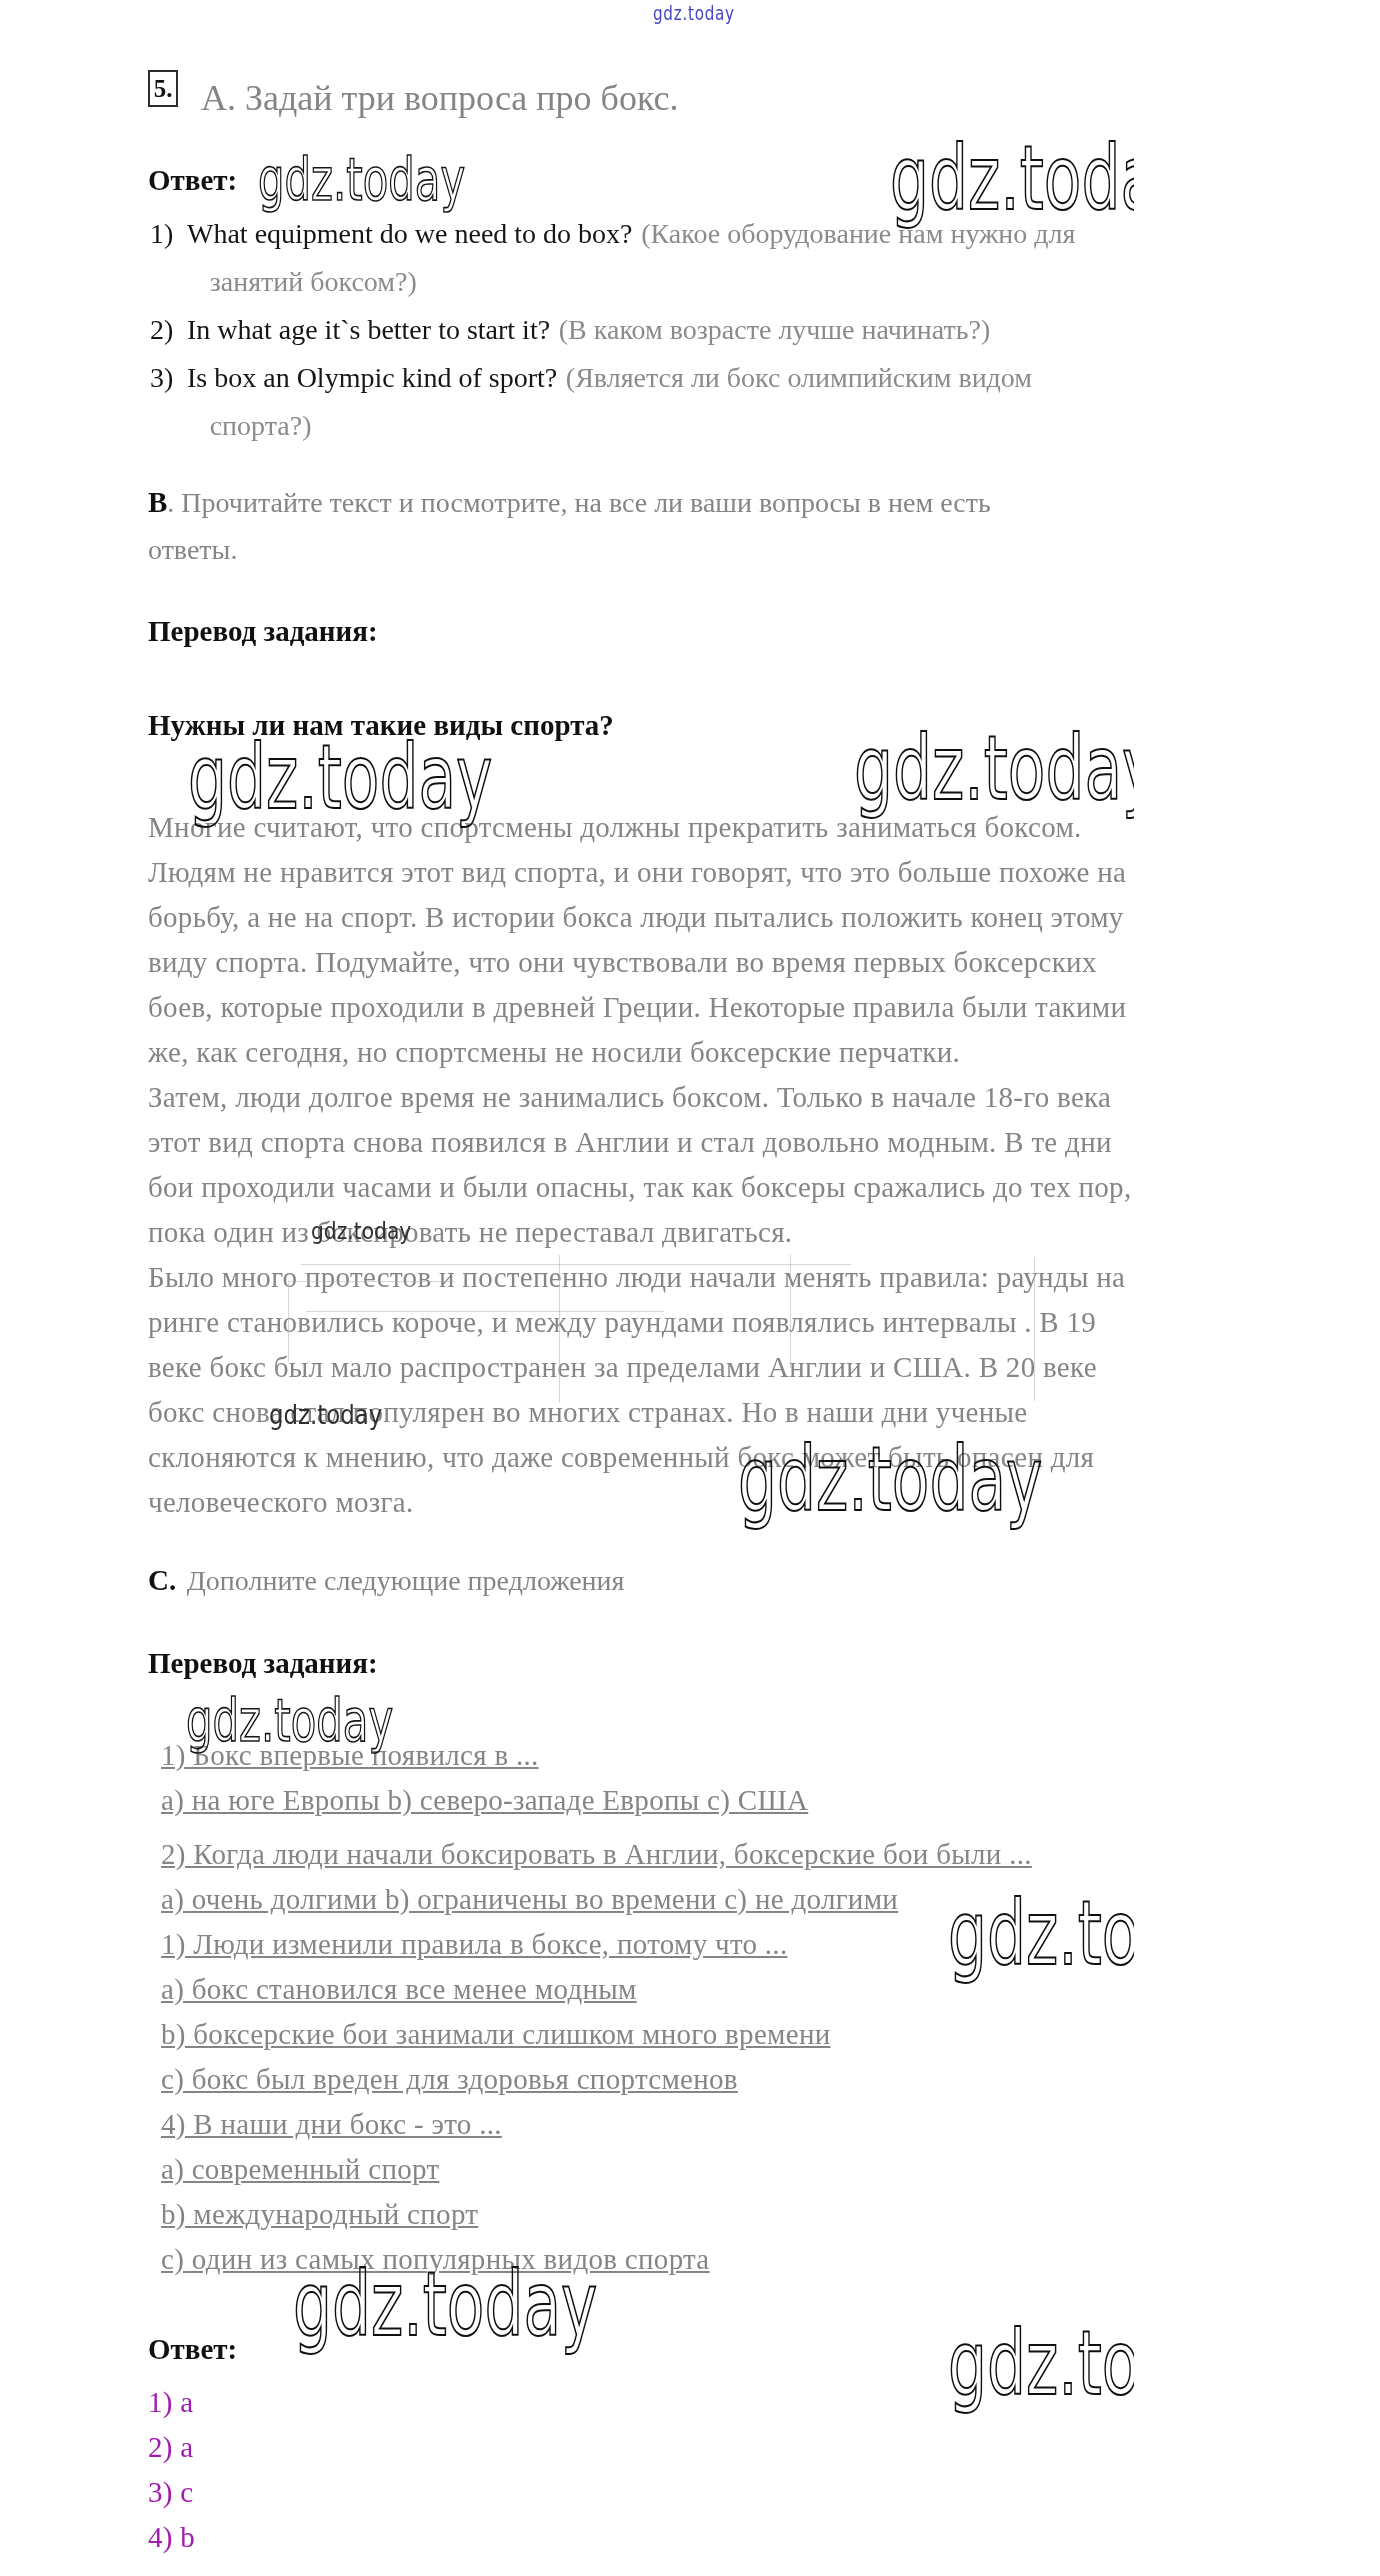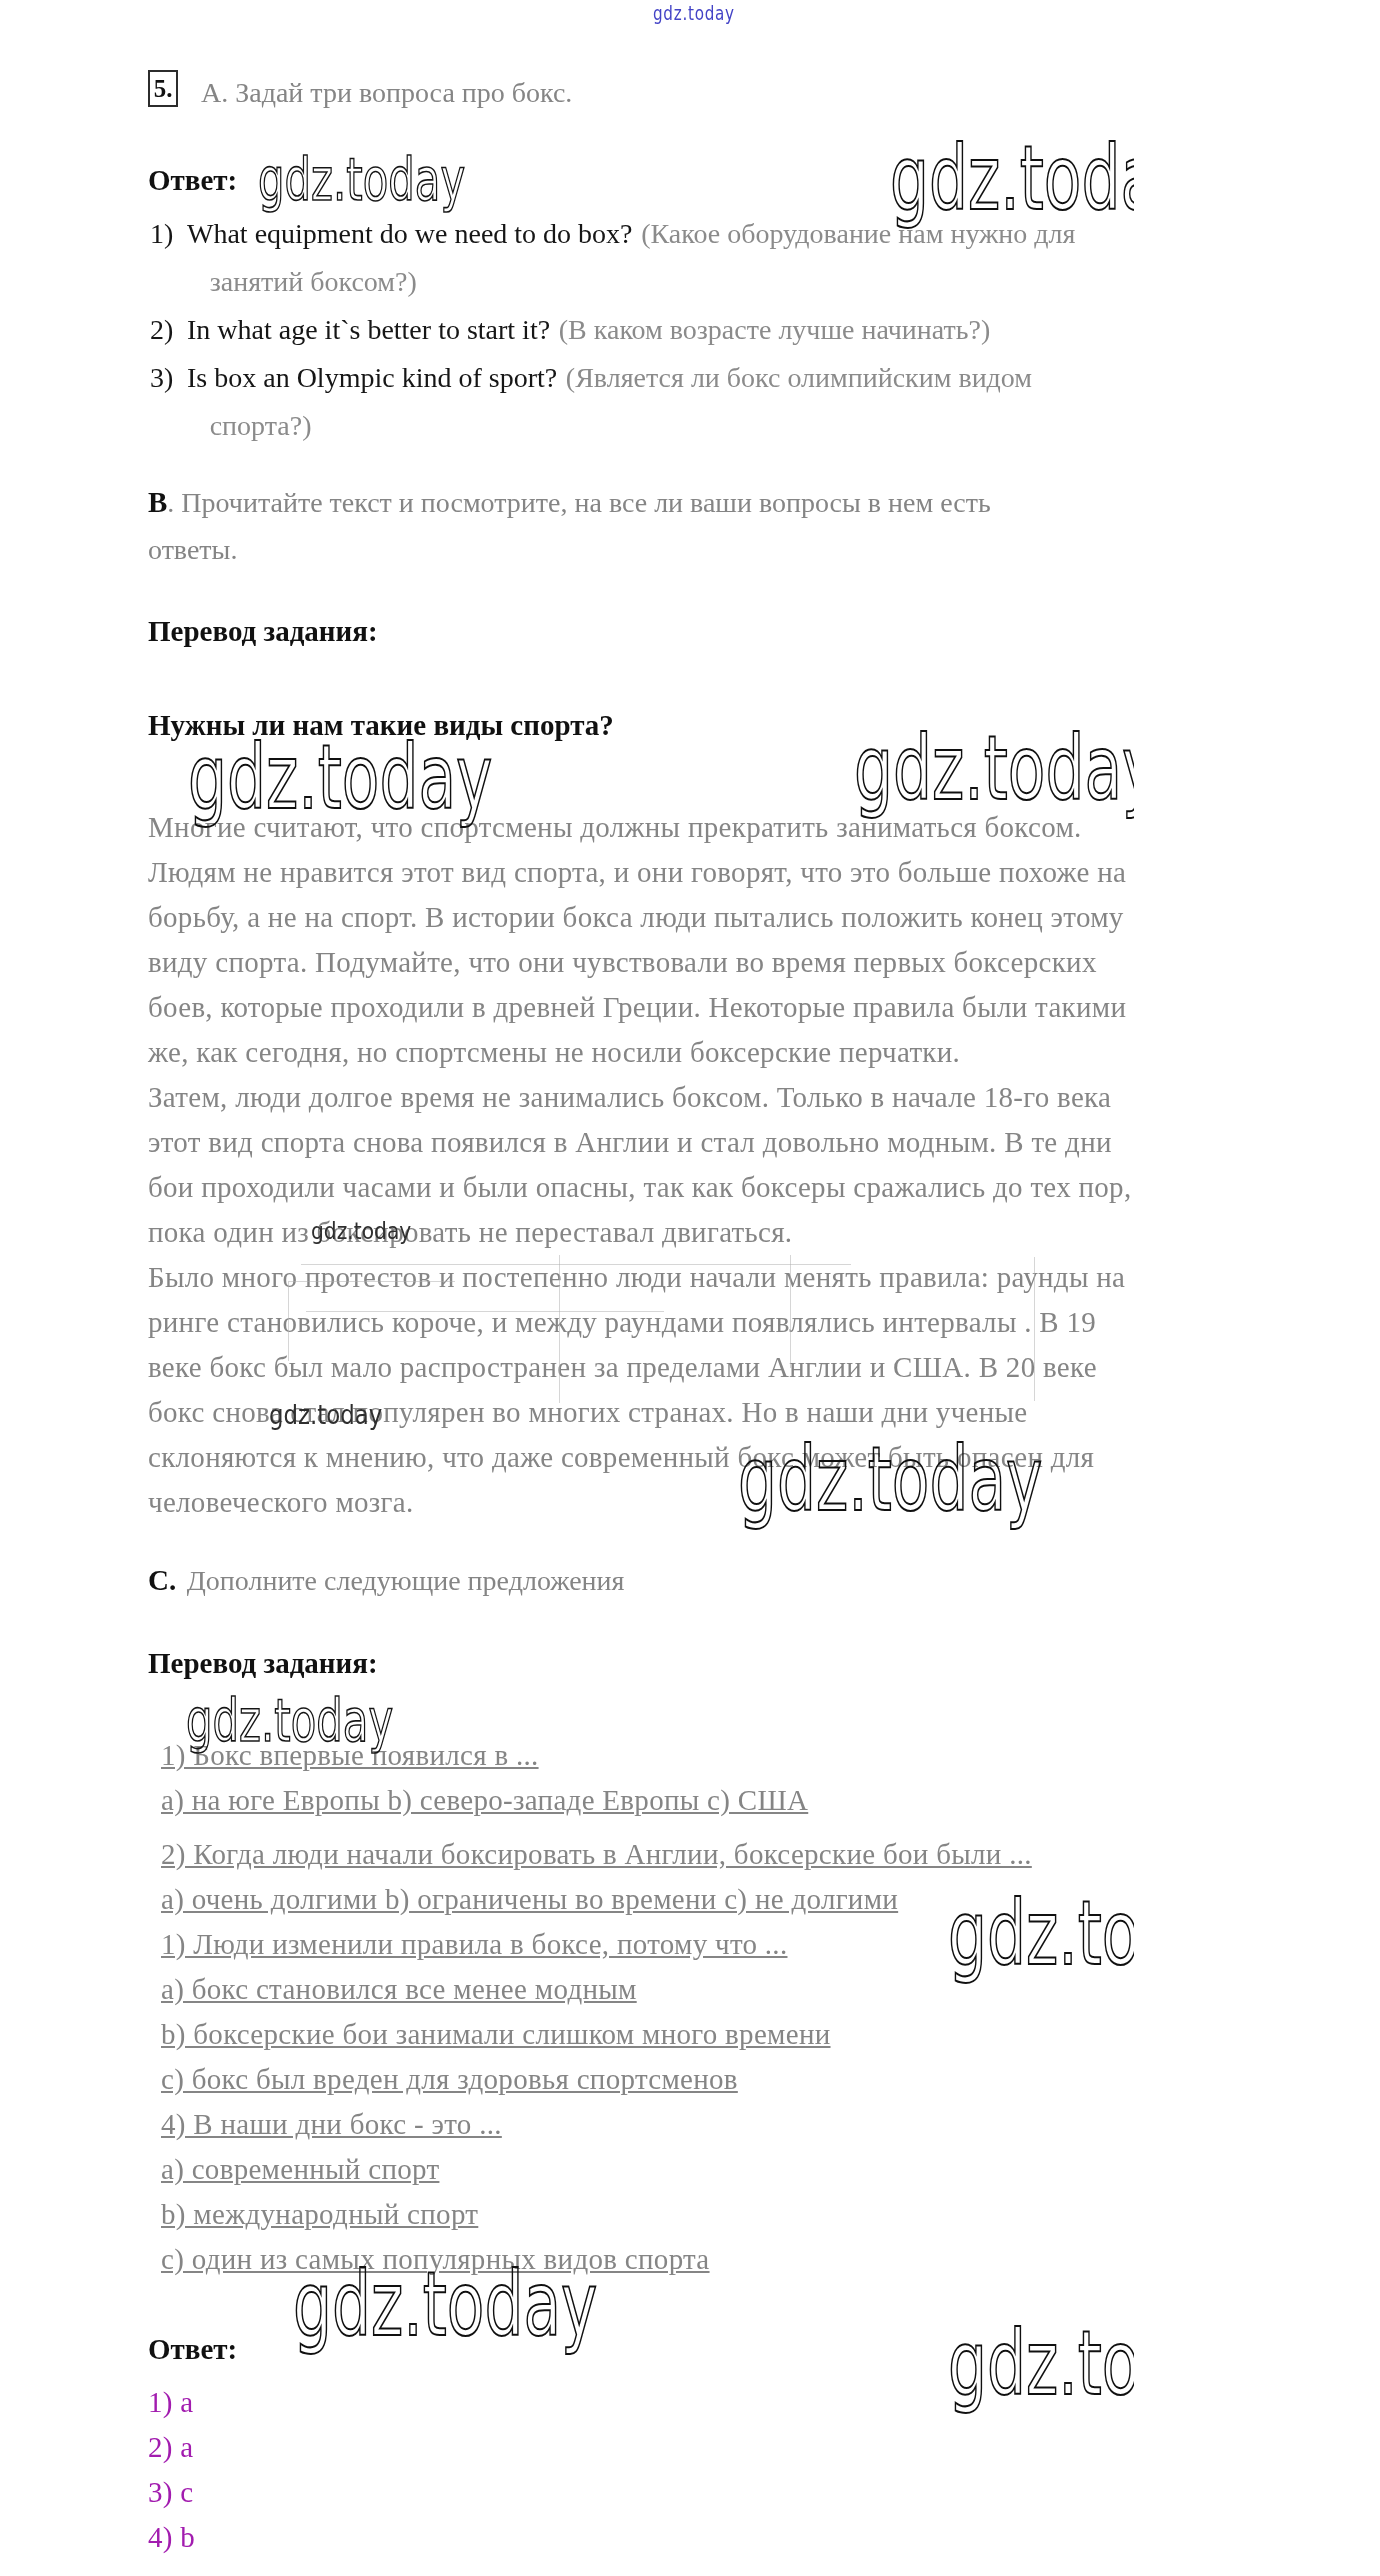--- a/index.html
+++ b/index.html
@@ -49,21 +49,21 @@
   .ghost{position:absolute;border:0 solid #aeaeae;opacity:.5;}
 </style>
 </head>
 <body>
 
 <div class="page">
 
   <div class="abs wm wm-blue" style="left:653px;top:3.5px;">gdz.today</div>
 
   <div class="abs task-box" style="left:148px;top:70px;">5.</div>
-  <div class="abs gray" style="left:201px;top:77px;font-size:28px;">А. Задай три вопроса про бокс.</div>
+  <div class="abs gray" style="left:201px;top:77px;font-size:36px;">А. Задай три вопроса про бокс.</div>
 
   <div class="abs bold-head" style="left:148px;top:164px;">Ответ:</div>
 
   <div class="abs" style="left:150px;top:210px;width:1161px;">
     <div class="qa-line">
       <span class="qa-num">1)</span><span class="en">What equipment do we need to do box?</span><span class="ru">(Какое оборудование нам нужно для</span>
     </div>
     <div class="qa-line qa-cont ru">занятий боксом?)</div>
     <div class="qa-line">
       <span class="qa-num">2)</span><span class="en">In what age it`s better to start it?</span><span class="ru">(В каком возрасте лучше начинать?)</span>

